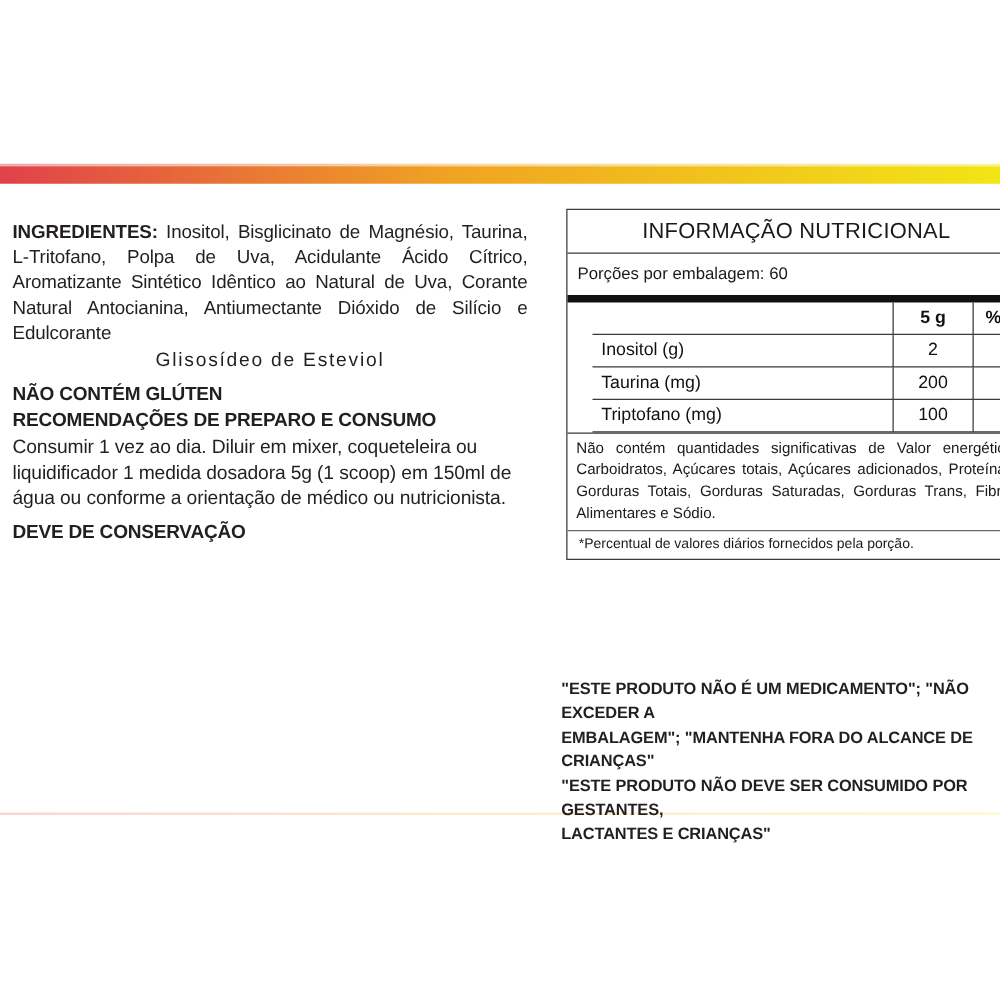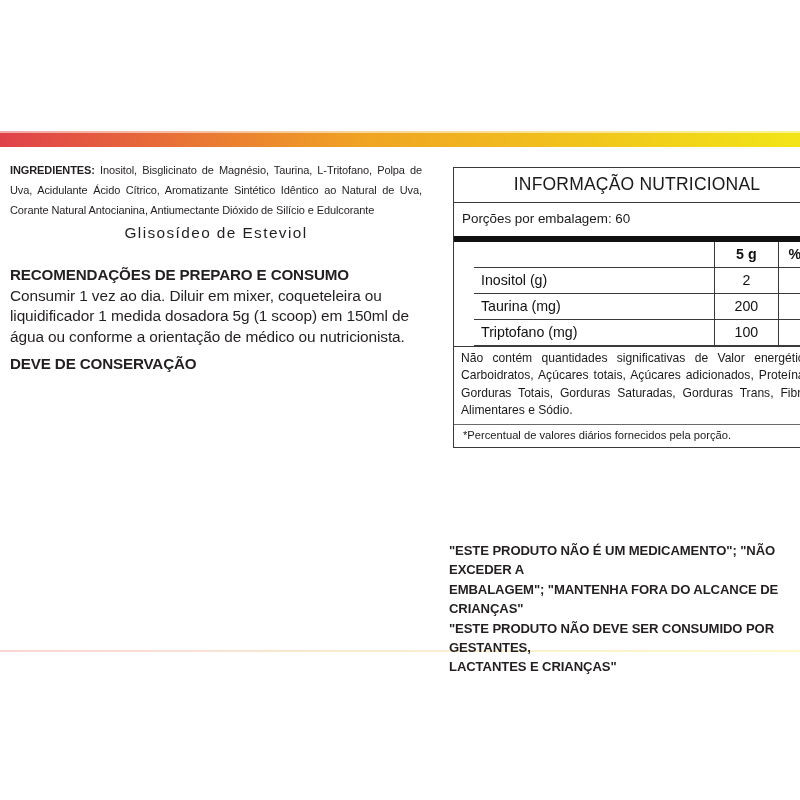--- a/index.html
+++ b/index.html
@@ -28,42 +28,42 @@
   
   .col-left{
     position:absolute;left:10px;top:160px;width:412px;
   }
   .col-right{
     position:absolute;left:453px;top:167px;width:368px;
   }
 
   
   .ing-block{
-    font-size:11px;
+    font-size:15px;
     line-height:20.2px;
     text-align:justify;
     text-justify:inter-word;
     letter-spacing:-0.1px;
-    margin:0 0 2px 0;
+    margin:16px 0 2px 0;
   }
   .ing-block .lead{font-weight:bold;}
   .ing-last{
     font-size:15.4px;line-height:20.2px;
     letter-spacing:1.4px;
     margin:0 0 6px 0;
     text-align:center;
   }
   h2.head{
     font-size:15.2px;
     font-weight:bold;
     letter-spacing:-0.15px;
     margin:7px 0 2px 0;
     line-height:19px;
   }
-  h2.head.tight{margin-top:22px;}
+  h2.head.tight{margin-top:2px;}
   p.body{
     font-size:15.4px;
     line-height:20.4px;
     margin:0;
     text-align:left;
     letter-spacing:-0.1px;
   }
 
   
   .nut-table{
@@ -147,20 +147,21 @@
 
 <div class="hairline-top" style="background: linear-gradient(to right, rgb(224, 65, 74) 0%, rgb(240, 163, 35) 45%, rgb(242, 229, 22) 100%);"></div>
 <div class="gradbar" style="background: linear-gradient(to right, rgb(224, 65, 74) 0%, rgb(240, 163, 35) 45%, rgb(242, 229, 22) 100%);"></div>
 <div class="hairline-bottom" style="background: linear-gradient(to right, rgb(224, 65, 74) 0%, rgb(240, 163, 35) 45%, rgb(242, 229, 22) 100%);"></div>
 
 <div class="col-left">
 
   <p class="ing-block"><span class="lead">INGREDIENTES:</span><span> Inositol, Bisglicinato de Magnésio, Taurina, L-Tritofano, Polpa de Uva, Acidulante Ácido Cítrico, Aromatizante Sintético Idêntico ao Natural de Uva, Corante Natural Antocianina, Antiumectante Dióxido de Silício e Edulcorante</span></p>
   <p class="ing-last">Glisosídeo de Esteviol</p>
 
+  <h2 class="head">NÃO CONTÉM GLÚTEN</h2>
 
   <h2 class="head tight">RECOMENDAÇÕES DE PREPARO E CONSUMO</h2>
   <p class="body">Consumir 1 vez ao dia.  Diluir  em mixer, coqueteleira ou liquidificador 1 medida dosadora 5g (1 scoop) em 150ml de água ou conforme a orientação de médico ou nutricionista.</p>
 
   <h2 class="head">DEVE DE CONSERVAÇÃO</h2>
 
 </div>
 
 <div class="col-right">
   <div class="nut-table">

